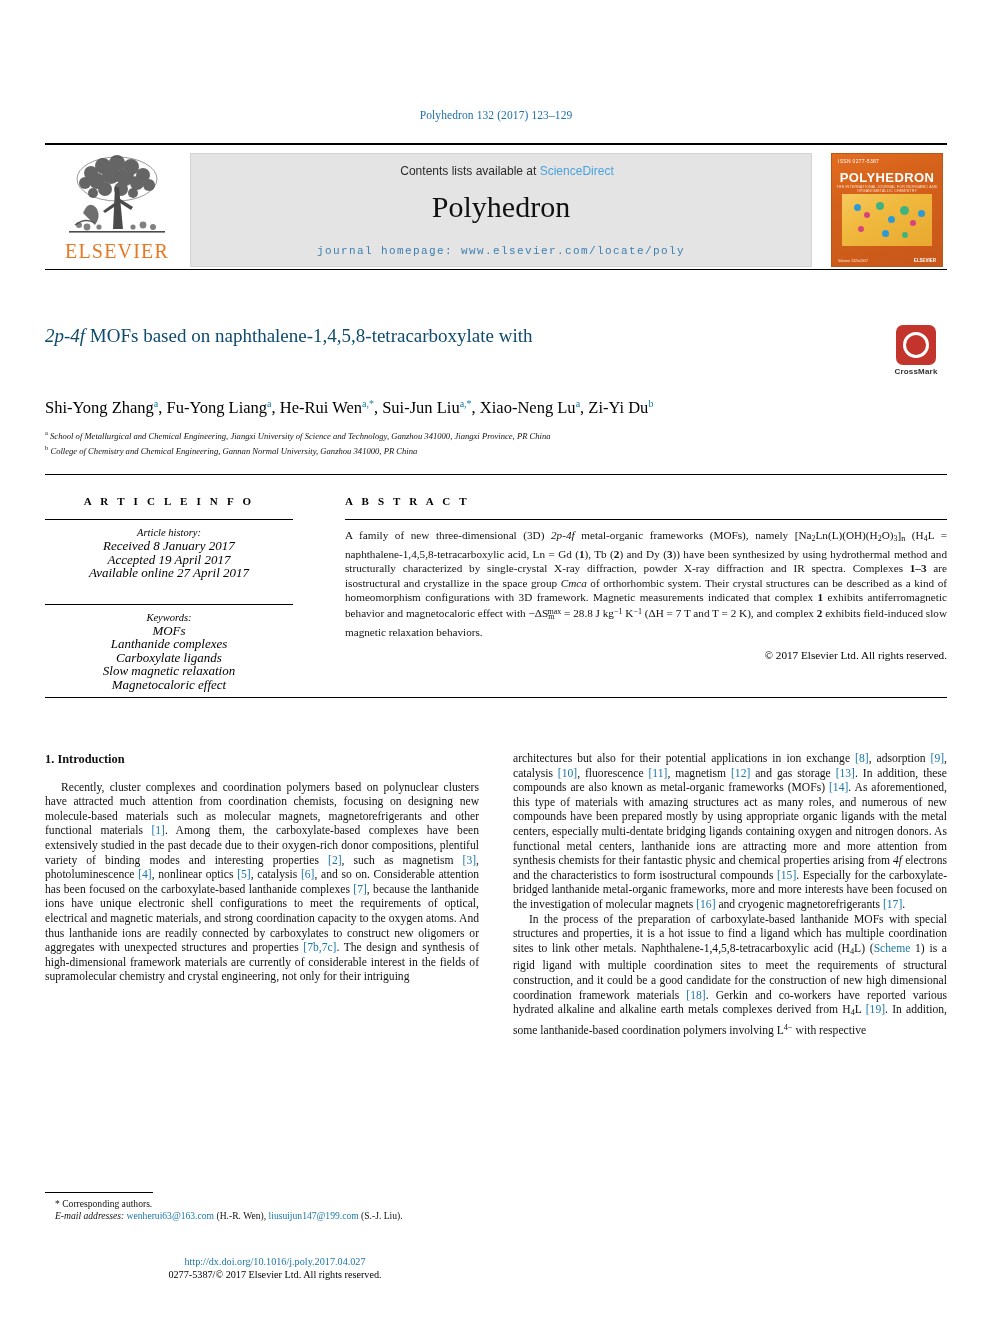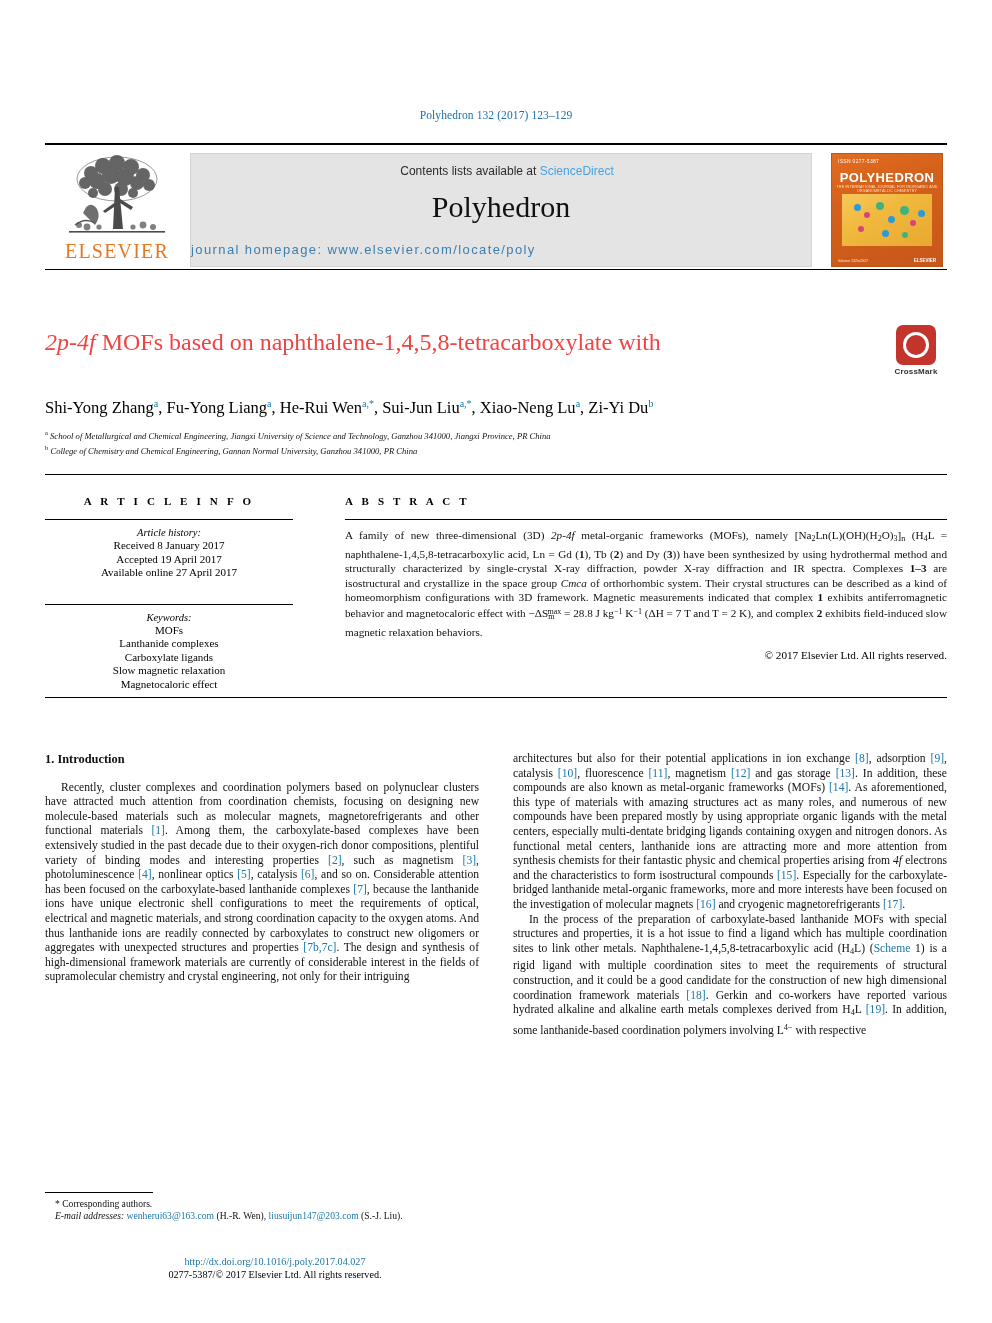--- a/index.html
+++ b/index.html
@@ -95,23 +95,23 @@
     width: 100%;
     text-align: center;
     font-family: "Liberation Serif", serif;
     font-size: 30px;
     color: #111;
   }
   .banner .homepage {
     position: absolute;
     bottom: 9px;
     width: 100%;
-    text-align: left;
-    font-family: Liberation Sans, sans-serif;
-    font-size: 13px;
+    text-align: center;
+    font-family: Liberation Mono, monospace;
+    font-size: 11px;
     letter-spacing: 1.4px;
     color: #3c7fb1;
   }
   .cover {
     position: absolute;
     right: 4px;
     top: 6px;
     width: 110px;
     height: 112px;
     background: linear-gradient(160deg,#e36c1f 0%, #d4611b 35%, #c7571a 100%);
@@ -187,25 +187,25 @@
     margin-top: 2px;
     font-family: "Liberation Sans", sans-serif;
     font-size: 8px;
     font-weight: bold;
     color: #333;
     letter-spacing: .2px;
   }
   .article-title {
     position: absolute;
     left: 45px;
-    top: 291px;
+    top: 285px;
     width: 700px;
-    font-size: 24px;
+    font-size: 19px;
     line-height: 28px;
-    color: #ef4444;
+    color: #0c4a6e;
   }
   .article-title .it { font-style: italic; }
   .authors {
     position: absolute;
     left: 45px;
     top: 355px;
     width: 900px;
     font-size: 16.5px;
     line-height: 22px;
   }
@@ -250,22 +250,23 @@
   .info-hr {
     border-top: 1px solid #000;
     margin: 12px 0 7px 0;
   }
   .info-sub {
     font-style: italic;
     font-size: 10.5px;
     margin-bottom: 1px;
   }
   .info-line {
-    font-size: 11px;
+    font-size: 13px;
     line-height: 13.5px;
+    font-style: italic;
   }
   .abs-col {
     position: absolute;
     left: 345px;
     top: 458px;
     width: 602px;
   }
   .abs-hr {
     border-top: 1px solid #000;
     margin: 12px 0 8px 0;
@@ -483,21 +484,21 @@
     <p>In the process of the preparation of carboxylate-based lanthanide MOFs with special structures and properties, it is a hot issue to find a ligand which has multiple coordination sites to link other metals. Naphthalene-1,4,5,8-tetracarboxylic acid (H<sub>4</sub>L) (<span class="ref">Scheme</span> 1) is a rigid ligand with multiple coordination sites to meet the requirements of structural construction, and it could be a good candidate for the construction of new high dimensional coordination framework materials <span class="ref">[18]</span>. Gerkin and co-workers have reported various hydrated alkaline and alkaline earth metals complexes derived from H<sub>4</sub>L <span class="ref">[19]</span>. In addition, some lanthanide-based coordination polymers involving L<sup class="sm">4−</sup> with respective</p>
   </div>
 
   <div class="fn-rule"></div>
   <div class="footnote">
     <div class="fn-indent">* Corresponding authors.</div>
     <div class="fn-indent">
       <span class="ital">E-mail addresses:</span>
       <span class="link">wenherui63@163.com</span>
       <span>(H.-R. Wen),</span>
-      <span class="link">liusuijun147@203.com</span>
+      <span class="link">liusuijun147@199.com</span>
       <span>(S.-J. Liu).</span>
     </div>
   </div>
 
   <div class="doi-block">
     <div class="doi">http://dx.doi.org/10.1016/j.poly.2017.04.027</div>
     <div>0277-5387/© 2017 Elsevier Ltd. All rights reserved.</div>
   </div>
 
 </div>

